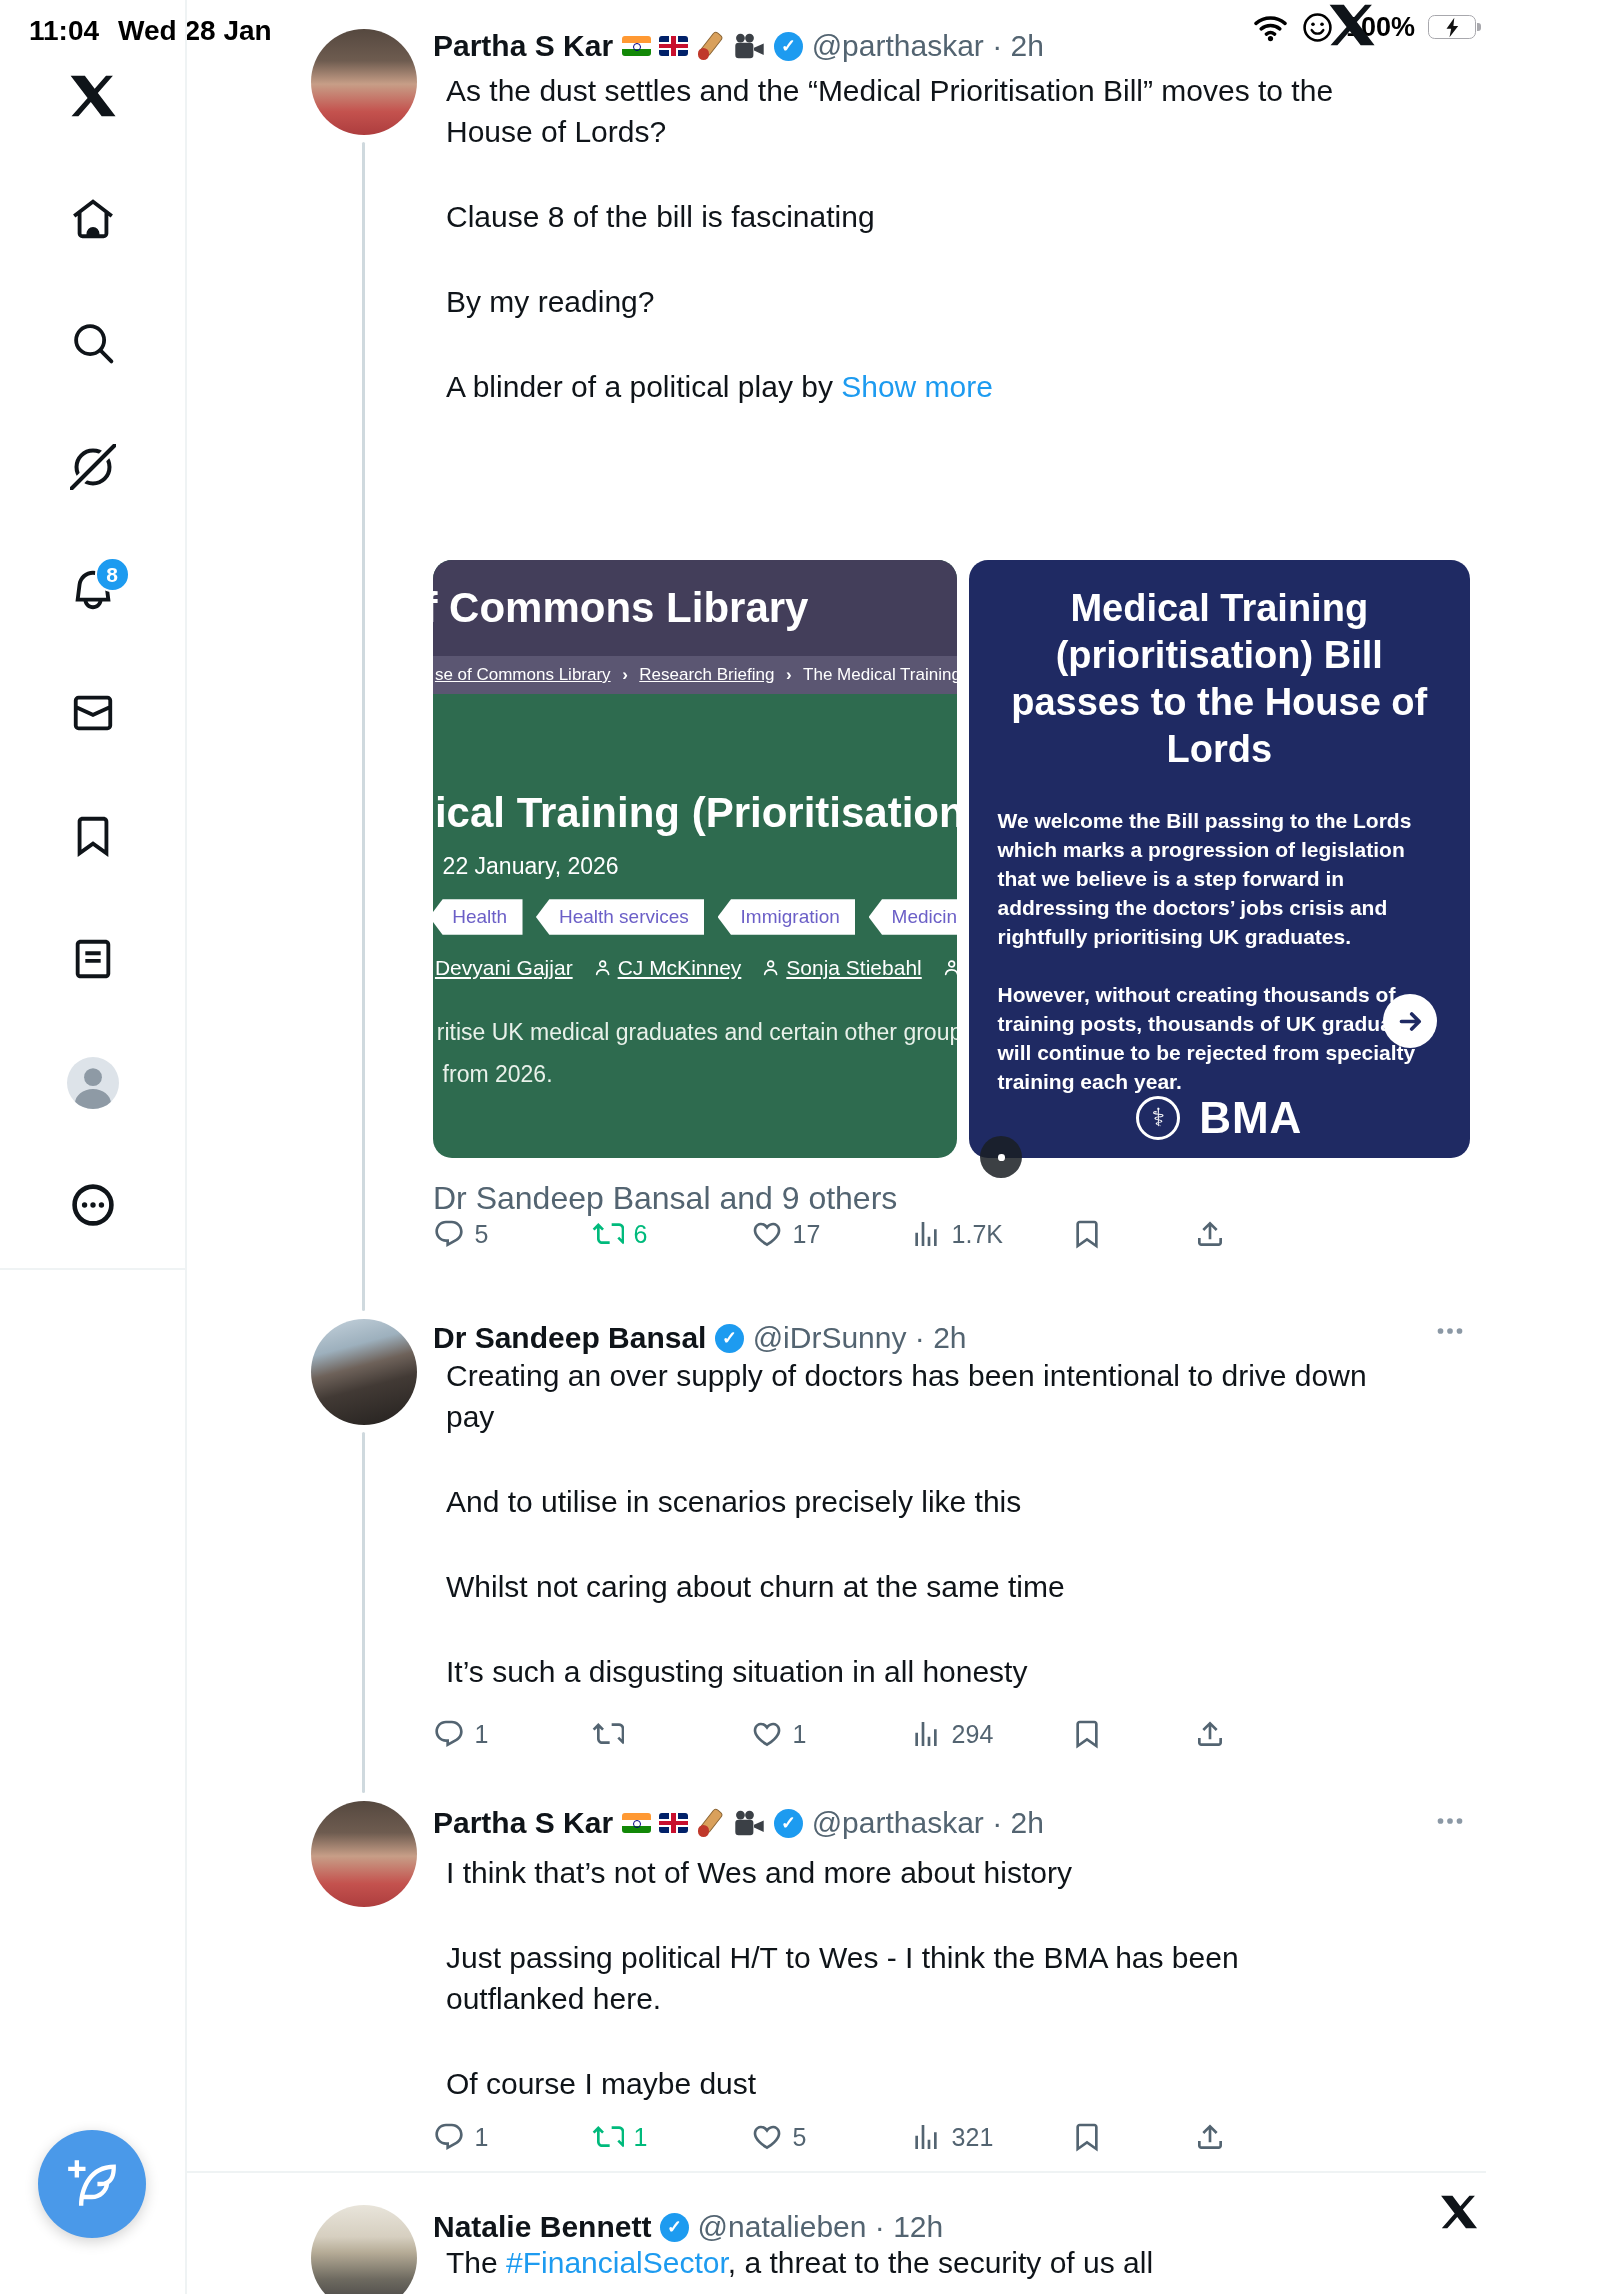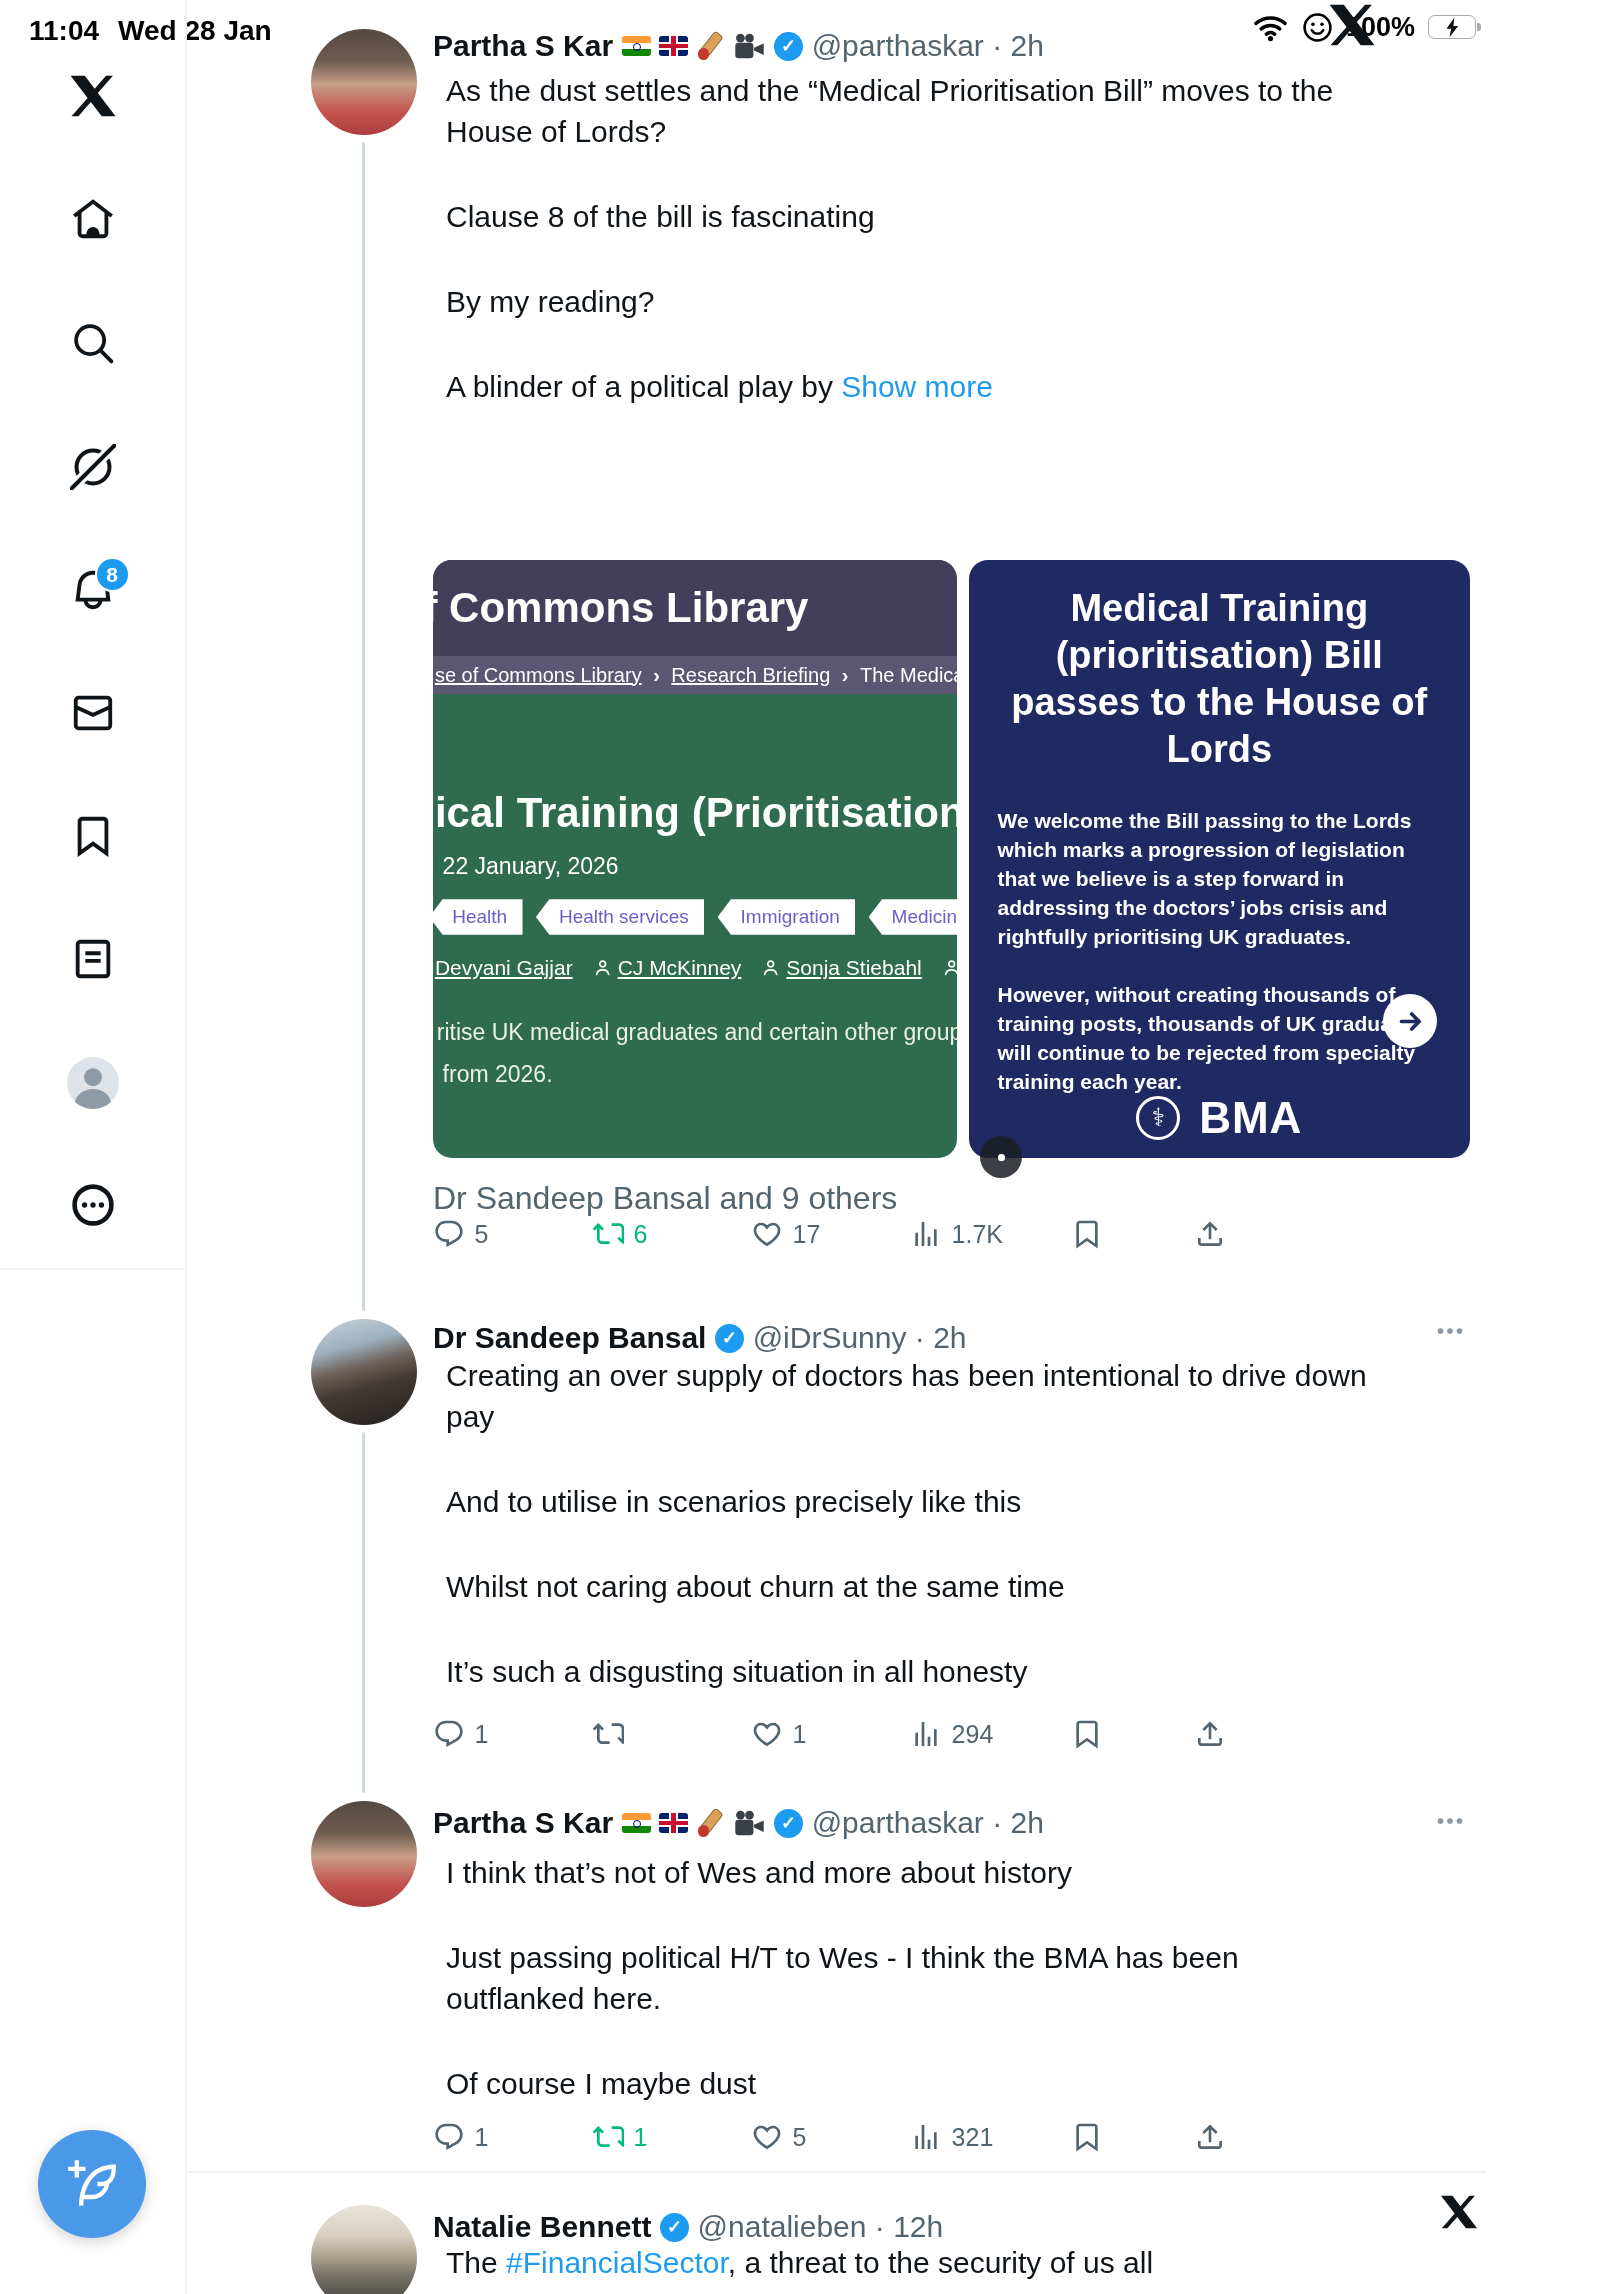--- a/index.html
+++ b/index.html
@@ -69,21 +69,21 @@
   .eng-count { font-size:25px; color:#536471; }
   .g, .g .eng-count { color:#00ba7c; }
 
   .divider { position:absolute; left:185px; top:2171px; width:1417px; height:1.9px; background:#eff3f4; }
 
   
   .card { position:absolute; left:433px; top:560px; width:1037px; height:598px; display:flex; gap:11.5px; }
   .card-panel { border-radius:19px; overflow:hidden; position:relative; }
   .lc { width:524px; display:flex; flex-direction:column; background:#2e6b4f; }
   .lc-head { height:96px; background:#433e5a; color:#fff; font-size:42px; font-weight:700; display:flex; align-items:center; padding-left:1.9px; text-indent:-11.5px; white-space:nowrap; overflow:hidden; }
-  .lc-crumbs { height:38px; background:#5b5672; color:#fff; font-size:20px; display:flex; align-items:center; gap:11.5px; white-space:nowrap; overflow:hidden; padding-left:1.9px; text-indent:-7.7px;text-align:right; }
+  .lc-crumbs { height:38px; background:#5b5672; color:#fff; font-size:17px; display:flex; align-items:center; gap:11.5px; white-space:nowrap; overflow:hidden; padding-left:1.9px; text-indent:-7.7px;text-align:right; }
   .lc-crumbs .crumb { text-decoration:underline; text-indent:0; }
   .lc-crumbs .crumb.nolink { text-decoration:none; }
   .lc-crumbs .sep { text-indent:0; font-weight:700; }
   .lc-crumbs .sep::after { content:"›"; }
   .lc-green { flex:1; color:#fff; padding:96px 0 0 9.6px; position:relative; overflow:hidden; }
   .lc-title { font-size:42px; font-weight:700; line-height:46px; white-space:nowrap; margin-left:-9.6px; padding-left:9.6px; text-indent:-7.7px; }
   .lc-date { margin-top:17.3px; font-size:23px; }
   .lc-tags { margin-top:19px; display:flex; gap:13.4px; margin-left:-13.4px; }
   .chip { background:#fff; color:#6b5fc7; font-size:19px; padding:6.7px 15.4px 6.7px 23px; clip-path:polygon(13.4px 0,100% 0,100% 100%,13.4px 100%,0 50%); white-space:nowrap; }
   .lc-authors { margin-top:21px; display:flex; gap:21px; font-size:21px; margin-left:-7.7px; white-space:nowrap; }

